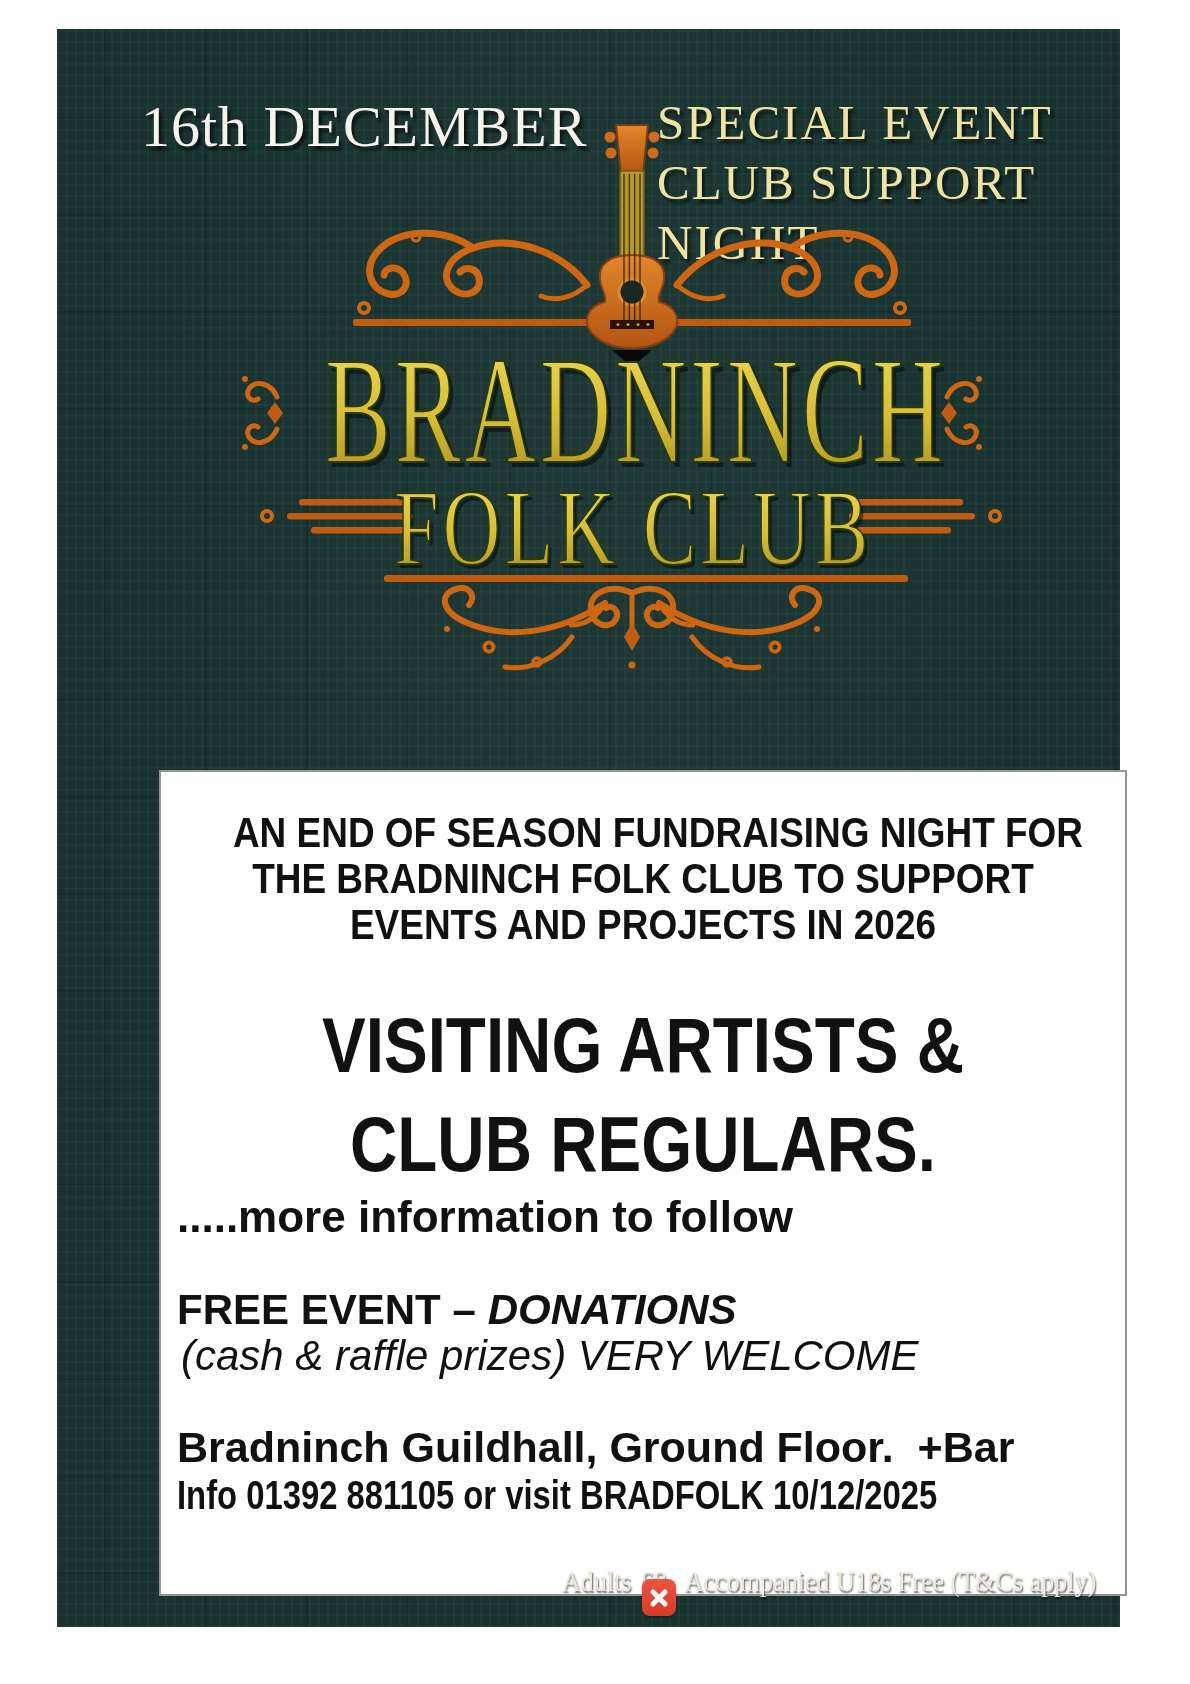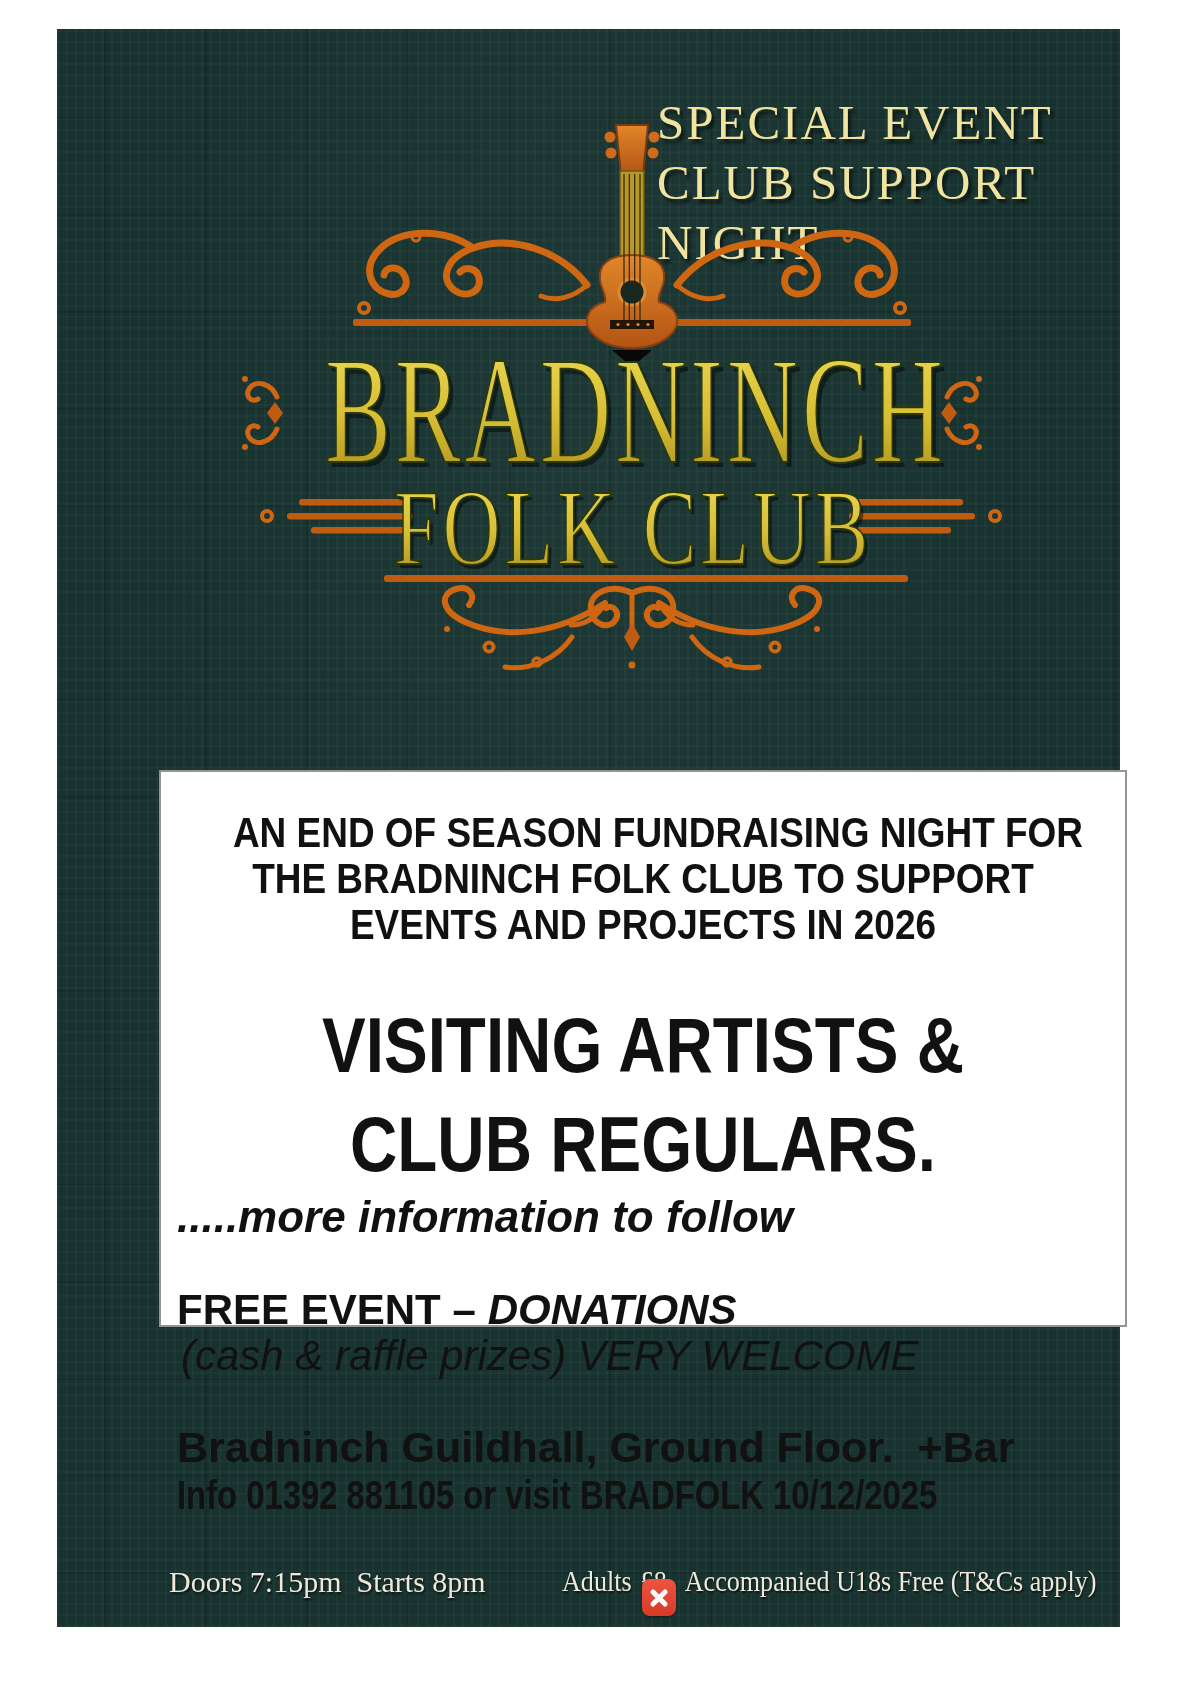--- a/index.html
+++ b/index.html
@@ -16,27 +16,27 @@
   .serif{font-family:"Liberation Serif",serif;}
   .date-line{position:absolute;left:84px;top:64px;font-size:58px;letter-spacing:1px;
     color:#f6f4ec;text-shadow:3px 4px 3px rgba(0,0,0,0.6);white-space:nowrap;}
   .event-block{position:absolute;left:600px;top:64px;width:485px;text-align:left;
     font-size:49px;line-height:60px;letter-spacing:2px;color:#f0e4a0;
     text-shadow:3px 4px 3px rgba(0,0,0,0.55);}
   .event-block .l2{margin-right:46px;}
   .event-block .l3{}
   .logo-svg{position:absolute;left:150px;top:88px;width:780px;height:590px;overflow:visible;}
   
-  .info-box{position:absolute;left:102px;top:741px;width:968px;height:557px;box-sizing:border-box;
+  .info-box{position:absolute;left:102px;top:741px;width:968px;height:826px;box-sizing:border-box;
     background:#ffffff;border:2px solid #949494;color:#111111;padding-left:48px;}
   .ib{position:absolute;left:16px;right:16px;white-space:nowrap;}
   .center{text-align:center;}
   .intro{top:38px;font-size:42px;line-height:46px;font-weight:700;}
   .headline{top:224px;font-size:78px;line-height:99px;font-weight:700;}
-  .more-info{top:420px;font-size:44px;font-weight:700;font-style:italic;}
+  .more-info{top:420px;font-size:44px;font-weight:700;}
   .entry1{top:514px;font-size:42px;}
   .entry1 .b{font-weight:700;}
   .entry1 .i{font-style:italic;margin-left:12px;}
   .entry2{top:560px;left:20px;font-size:42px;font-style:italic;}
   .venue{top:651px;font-size:43px;font-weight:700;}
   .contact{top:701px;font-size:40px;font-weight:700;}
   
   .sx88c{transform:scaleX(0.88);transform-origin:50% 50%;}
   .sx84c{transform:scaleX(0.84);transform-origin:50% 50%;}
   .sx82l{transform:scaleX(0.82);transform-origin:0 50%;}
@@ -54,20 +54,21 @@
     width:5px;height:22px;background:#ffffff;border-radius:3px;}
   .broken-icon::before{transform:translate(-50%,-50%) rotate(45deg);}
   .broken-icon::after{transform:translate(-50%,-50%) rotate(-45deg);}
 </style>
 </head>
 <body>
 
 <div class="page">
   <div class="poster">
 
+    <div class="date-line serif">16th DECEMBER</div>
 
     <div class="event-block serif">
       <div>SPECIAL EVENT</div>
       <div class="l2">CLUB SUPPORT</div>
       <div class="l3">NIGHT</div>
     </div>
 
     <svg class="logo-svg" viewBox="0 0 780 590" xmlns="http://www.w3.org/2000/svg">
       <defs>
         <linearGradient id="gold" x1="0" y1="0" x2="0" y2="1">
@@ -186,21 +187,20 @@
       </div>
       <div class="ib more-info">.....more information to follow</div>
       <div class="ib entry1">
         <span class="b">FREE EVENT –</span><span class="i b">DONATIONS</span>
       </div>
       <div class="ib venue">Bradninch Guildhall, Ground Floor.&nbsp; +Bar</div>
       <div class="ib entry2">(cash &amp; raffle prizes) VERY WELCOME</div>
       <div class="ib contact sx82l">Info 01392 881105 or visit BRADFOLK 10/12/2025</div>
     </div>
 
-    <div class="doors-line serif">Doors 7:15pm&nbsp; Starts 8pm</div>
 
     <div class="admission-line serif sx90l">
       <span>Adults</span>
       <span class="price">£8</span>
       <span class="rest">Accompanied U18s Free (T&amp;Cs apply)</span>
     </div>
 
     <div class="broken-icon"></div>
   </div>
 </div>

